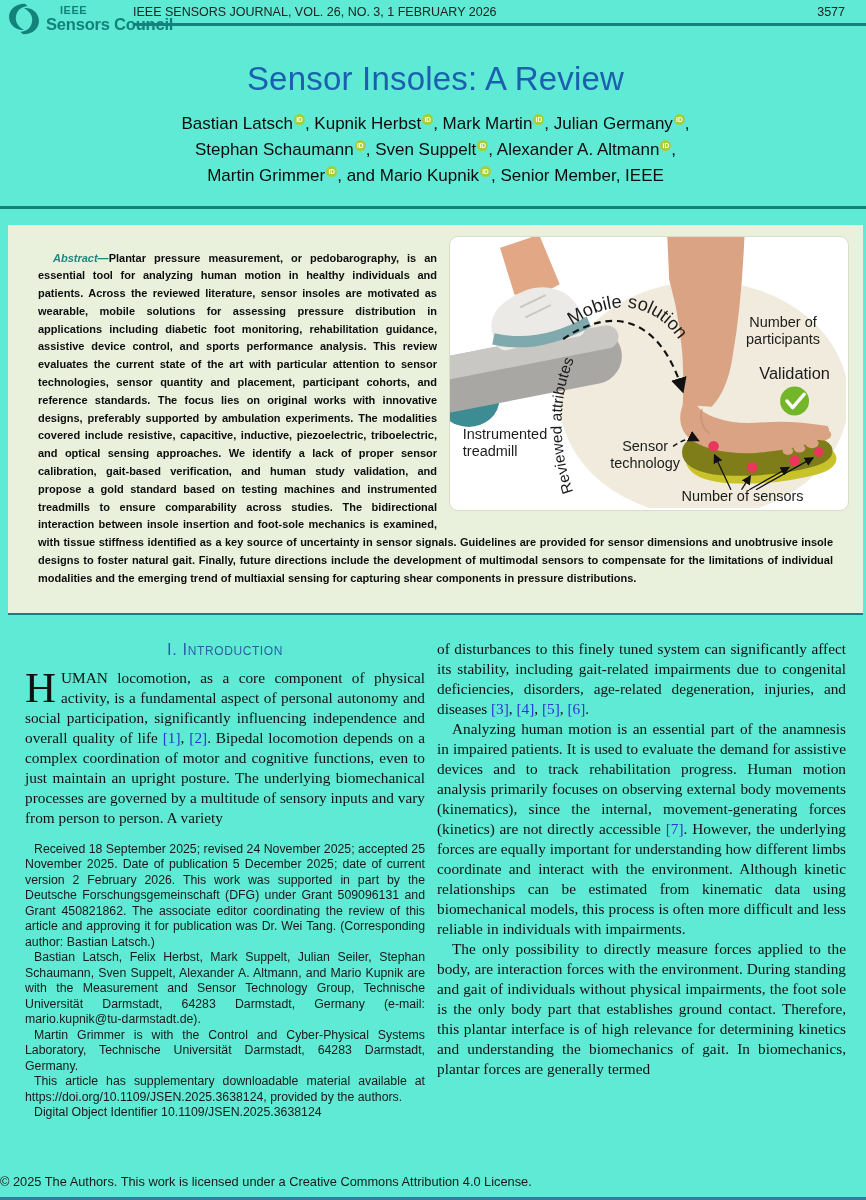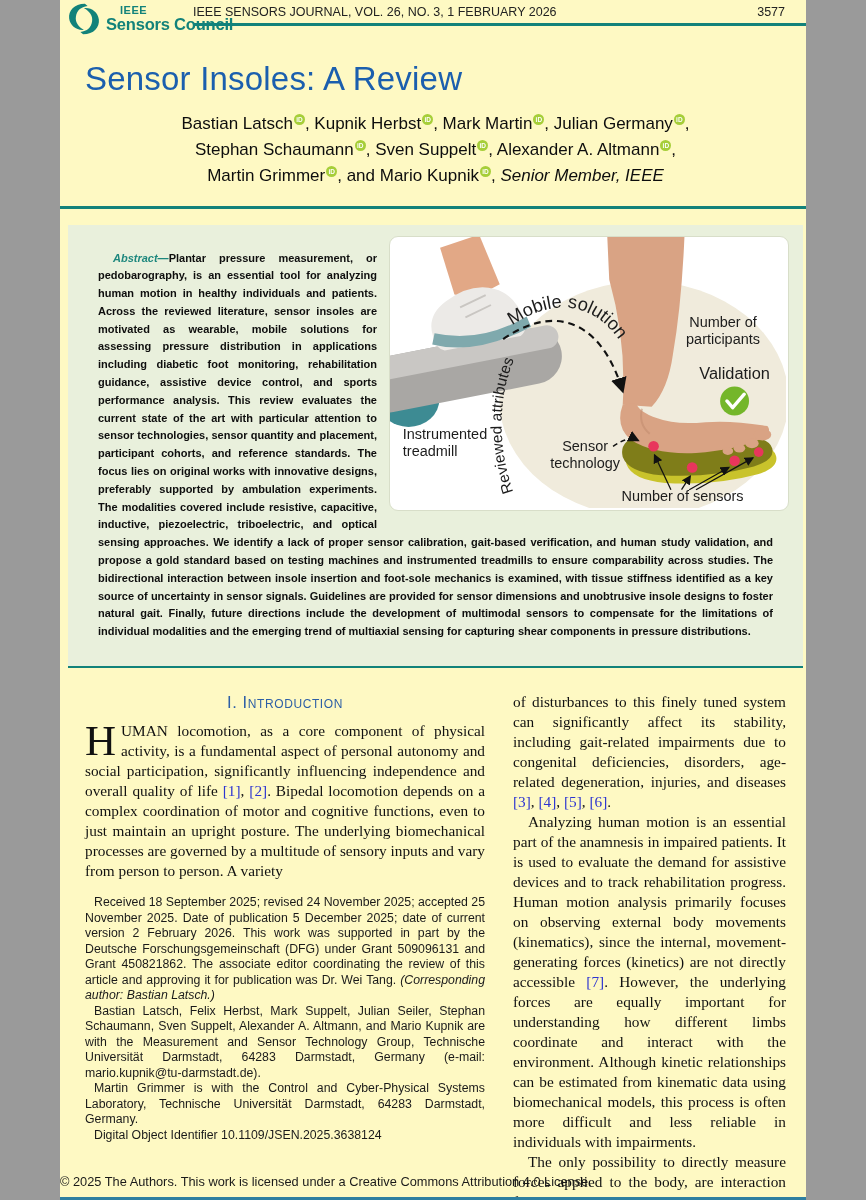--- a/index.html
+++ b/index.html
@@ -1,51 +1,51 @@
 <!DOCTYPE html>
 <html><head>
 <meta charset="utf-8">
 <style>
   html,body{margin:0;padding:0;background:#9a9a9a;}
-  .page{position:relative;width:746px;height:1200px;background:#fef9c3;overflow:hidden;
+  .page{position:relative;width:866px;height:1200px;background:#5eead4;overflow:hidden;
         font-family:"Liberation Serif",serif;color:#111;margin:0 auto;}
   
   .logo{position:absolute;left:6px;top:2px;display:flex;align-items:center;gap:4px;}
   .logo-text{line-height:1;color:#12827a;font-family:"Liberation Sans",sans-serif;}
   .logo-ieee{font-size:11px;font-weight:bold;letter-spacing:.5px;margin-left:14px;}
   .logo-council{font-size:16.5px;font-weight:bold;letter-spacing:-.2px;}
   .journal-line{position:absolute;left:133px;top:5px;font-family:"Liberation Sans",sans-serif;
                 font-size:12.5px;color:#222;}
   .pageno{position:absolute;right:21px;top:5px;font-family:"Liberation Sans",sans-serif;
           font-size:12.5px;color:#222;}
   .header-rule{position:absolute;left:133px;right:0;top:23px;height:2.5px;background:#12827a;}
   
   .main{position:absolute;top:46px;left:25px;right:20px;}
-  .title{margin:14px 0 0;text-align:left;font-family:"Liberation Sans",sans-serif;
+  .title{margin:14px 0 0;text-align:center;font-family:"Liberation Sans",sans-serif;
          font-size:33px;font-weight:500;color:#1b5fae;letter-spacing:.2px;}
   .authors{margin-top:13px;text-align:center;font-family:"Liberation Sans",sans-serif;
            font-size:17px;line-height:26px;color:#0d0d0d;}
   .orcid{display:inline-block;width:11px;height:11px;border-radius:50%;background:#a6ce39;
          color:#fff;font-size:6.5px;font-weight:bold;line-height:11px;text-align:center;
          vertical-align:7px;margin-left:1px;font-family:"Liberation Sans",sans-serif;}
-  .it{font-style:italic;}
+  .it{}
   .cite{color:#2d35d1;cursor:pointer;}
   .full-rule{height:2.5px;background:#12827a;margin:17px -20px 0 -25px;}
   
   .abstract-box{margin:16px -17px 0 -17px;background:#e9f0dc;border-bottom:2.5px solid #12827a;
                 padding:9px 14px 9px 14px;font-family:"Liberation Sans",sans-serif;}
   .fig{float:right;width:398px;height:273px;background:#fff;border:1px solid #d8dec9;
        border-radius:9px;margin:2px 0 8px 12px;overflow:hidden;}
   .abstract-p{margin:16px;font-size:11px;line-height:17.8px;font-weight:bold;color:#0e0e0e;
               text-align:justify;text-indent:15px;}
   .lead{color:#1d877d;font-style:italic;font-weight:bold;}
   .index-p{margin:10px 0 0;font-size:14.2px;line-height:17.8px;font-weight:bold;color:#0e0e0e;
            text-align:justify;text-indent:15px;}
   
-  .columns{display:flex;gap:28px;margin-top:24px;}
+  .columns{display:flex;gap:12px;margin-top:24px;}
   .colL{width:400px;}
   .colR{flex:1;}
   .sec-head{margin:1px 0 9px;text-align:center;font-family:"Liberation Sans",sans-serif;
             font-weight:normal;font-size:16.5px;color:#2d5fa6;font-variant:small-caps;
             letter-spacing:.6px;}
   .body-p{margin:0;font-size:15.3px;line-height:20px;text-align:justify;text-indent:15px;}
   .body-p.first{text-indent:0;}
   .dropcap{float:left;font-size:43px;line-height:33px;padding:3px 5px 0 0;}
   .footnotes{margin-top:14px;font-family:"Liberation Sans",sans-serif;font-size:12.3px;
              line-height:15.5px;color:#1a1a1a;text-align:justify;}
@@ -170,20 +170,21 @@
     </div>
 
     <div class="columns">
       <div class="colL">
         <h2 class="sec-head">I. Introduction</h2>
         <p class="body-p first"><span class="dropcap">H</span><span><span>UMAN locomotion, as a core component of physical activity, is a fundamental aspect of personal autonomy and social participation, significantly influencing independence and overall quality of life </span><span class="cite">[1]</span><span>, </span><span class="cite">[2]</span><span>. Bipedal locomotion depends on a complex coordination of motor and cognitive functions, even to just maintain an upright posture. The underlying biomechanical processes are governed by a multitude of sensory inputs and vary from person to person. A variety</span></span></p>
         <div class="footnotes">
           <p><span>Received 18 September 2025; revised 24 November 2025; accepted 25 November 2025. Date of publication 5 December 2025; date of current version 2 February 2026. This work was supported in part by the Deutsche Forschungsgemeinschaft (DFG) under Grant 509096131 and Grant 450821862. The associate editor coordinating the review of this article and approving it for publication was Dr. Wei Tang. </span><span class="it">(Corresponding author: Bastian Latsch.)</span></p>
           <p><span>Bastian Latsch, Felix Herbst, Mark Suppelt, Julian Seiler, Stephan Schaumann, Sven Suppelt, Alexander A. Altmann, and Mario Kupnik are with the Measurement and Sensor Technology Group, Technische Universität Darmstadt, 64283 Darmstadt, Germany (e-mail: mario.kupnik@tu-darmstadt.de).</span></p>
           <p><span>Martin Grimmer is with the Control and Cyber-Physical Systems Laboratory, Technische Universität Darmstadt, 64283 Darmstadt, Germany.</span></p>
+          <p><span>This article has supplementary downloadable material available at https://doi.org/10.1109/JSEN.2025.3638124, provided by the authors.</span></p>
           <p><span>Digital Object Identifier 10.1109/JSEN.2025.3638124</span></p>
         </div>
       </div>
       <div class="colR">
         <p class="body-p first"><span>of disturbances to this finely tuned system can significantly affect its stability, including gait-related impairments due to congenital deficiencies, disorders, age-related degeneration, injuries, and diseases </span><span class="cite">[3]</span><span>, </span><span class="cite">[4]</span><span>, </span><span class="cite">[5]</span><span>, </span><span class="cite">[6]</span><span>.</span></p>
         <p class="body-p"><span>Analyzing human motion is an essential part of the anamnesis in impaired patients. It is used to evaluate the demand for assistive devices and to track rehabilitation progress. Human motion analysis primarily focuses on observing external body movements (kinematics), since the internal, movement-generating forces (kinetics) are not directly accessible </span><span class="cite">[7]</span><span>. However, the underlying forces are equally important for understanding how different limbs coordinate and interact with the environment. Although kinetic relationships can be estimated from kinematic data using biomechanical models, this process is often more difficult and less reliable in individuals with impairments.</span></p>
         <p class="body-p"><span>The only possibility to directly measure forces applied to the body, are interaction forces with the environment. During standing and gait of individuals without physical impairments, the foot sole is the only body part that establishes ground contact. Therefore, this plantar interface is of high relevance for determining kinetics and understanding the biomechanics of gait. In biomechanics, plantar forces are generally termed</span></p>
       </div>
     </div>
   </div>

